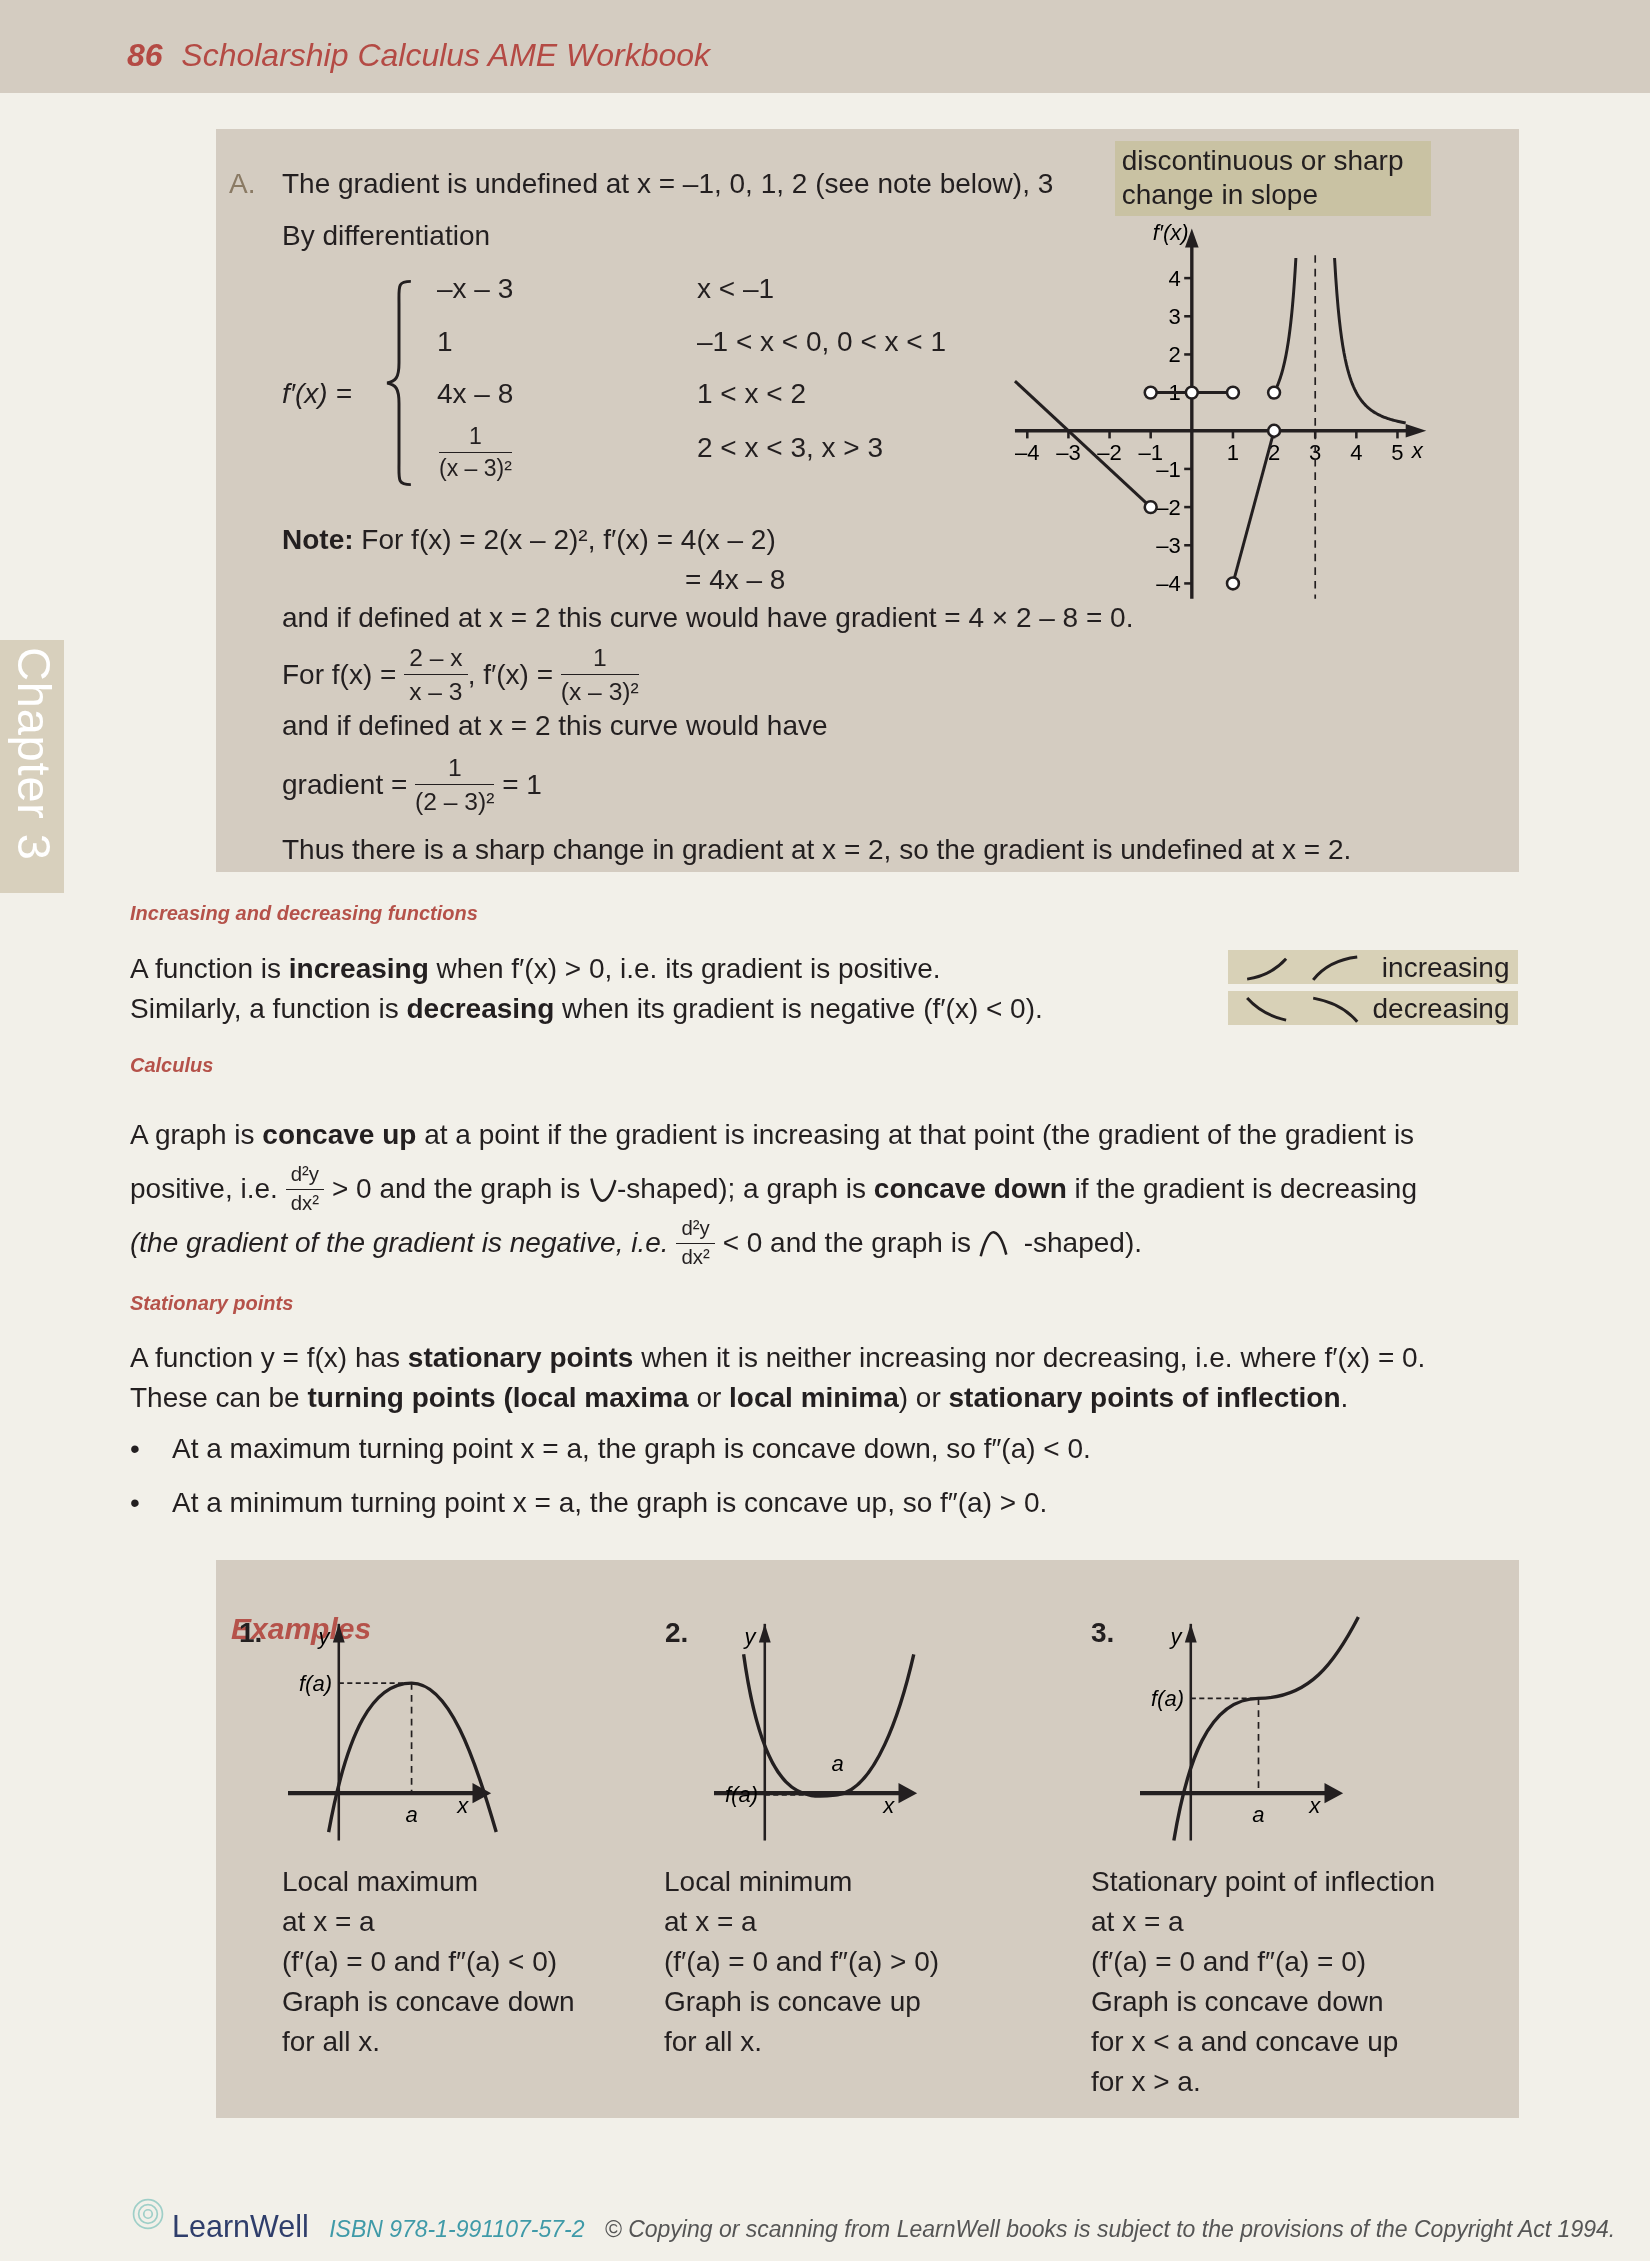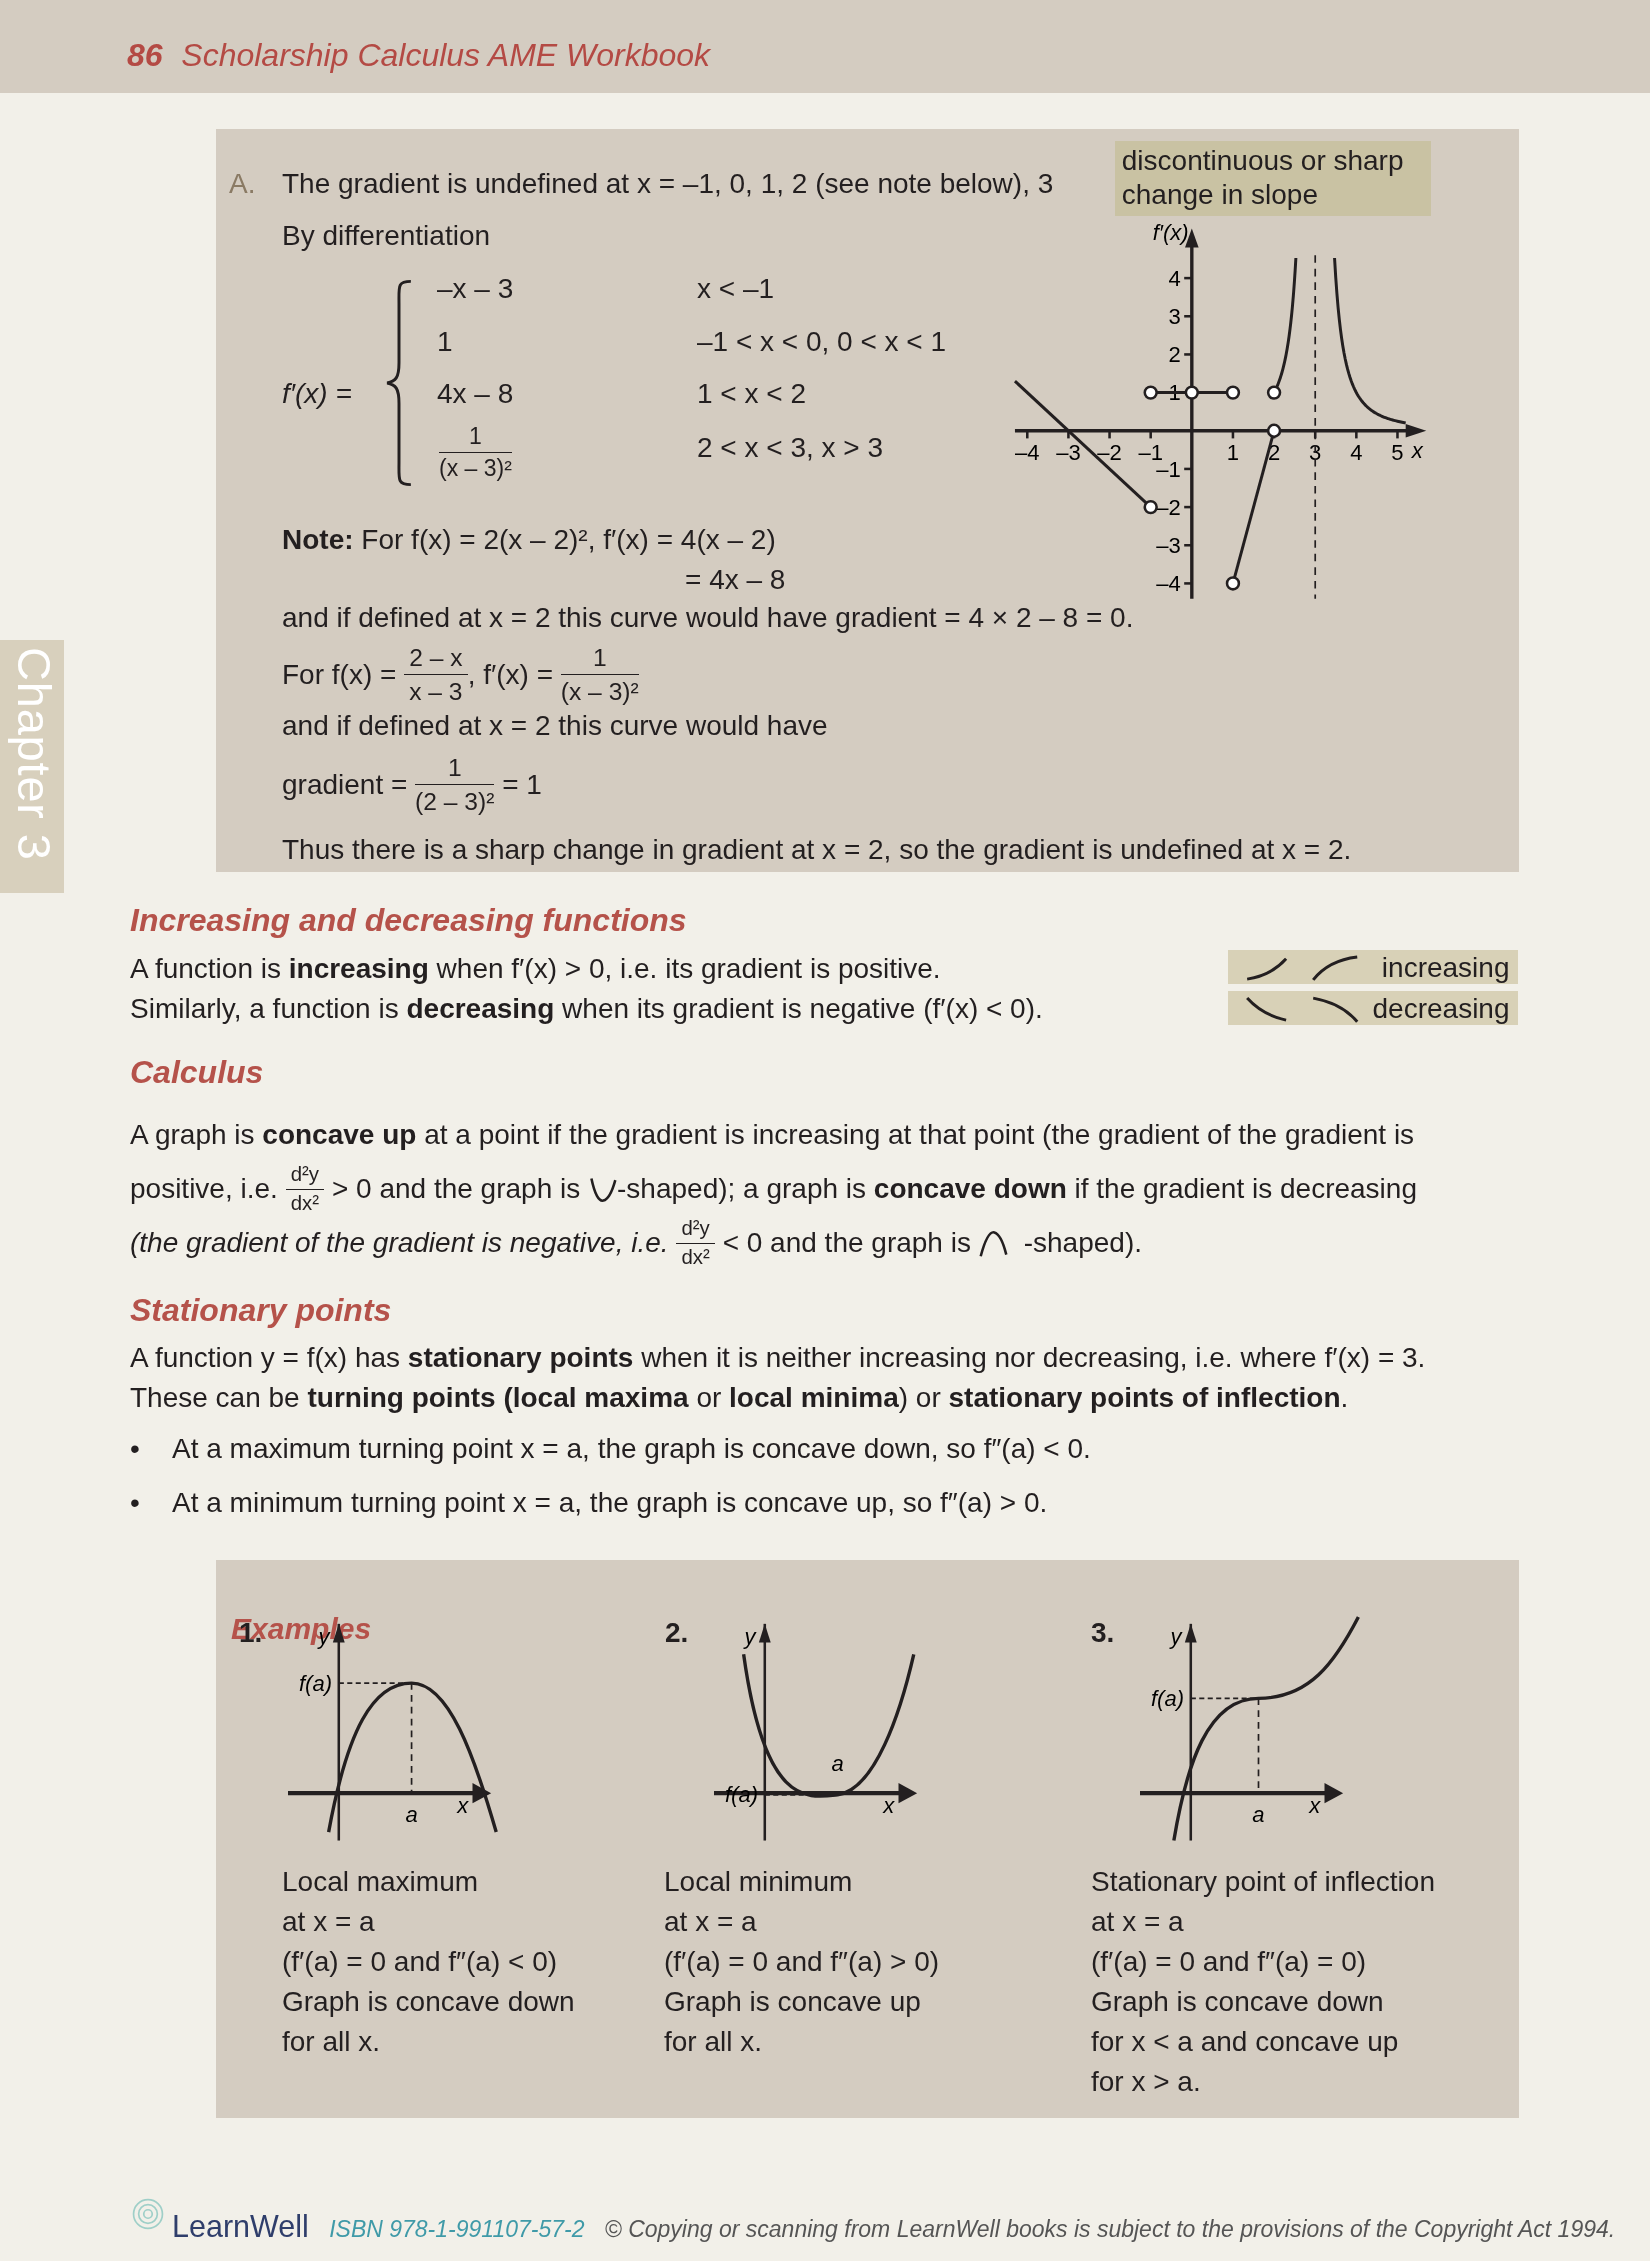--- a/index.html
+++ b/index.html
@@ -9,21 +9,21 @@
   .hdr{left:0;top:0;width:1651px;height:93px;background:#d4ccc1;}
   .hdr-text{left:127px;top:37px;font-size:32px;font-style:italic;color:#b44a44;white-space:nowrap;}
   .hdr-text .pg{font-weight:bold;margin-right:18.7px;}
   .chap{left:0;top:640px;width:64px;height:253px;background:#d8d0bd;}
   .chap span{position:absolute;left:6.8px;top:6.8px;writing-mode:vertical-rl;font-size:47px;color:#fff;letter-spacing:0.8px;}
   .box{background:#d4ccc1;}
   .t{font-size:28px;white-space:nowrap;line-height:1;}
   .frac{display:inline-block;vertical-align:middle;text-align:center;font-size:24.6px;line-height:1.05;}
   .frac .n{display:block;border-bottom:1.7px solid #231f20;padding:0 5.1px 3.4px;}
   .frac .d{display:block;padding-top:3.4px;}
-  .red{color:#b5524a;font-weight:bold;font-style:italic;font-size:32px;white-space:nowrap;}
+  .red{color:#b5524a;font-weight:bold;font-style:italic;font-size:20px;white-space:nowrap;}
   .callout{background:#c9c2a3;font-size:28px;line-height:34px;padding:3.4px 6.8px;}
   .legend-row{background:#d8d1b7;width:290px;height:34px;}
   .legend-row span{position:absolute;right:8.5px;top:1.7px;font-size:28px;}
   .ex-title{font-size:30px;font-weight:bold;font-style:italic;color:#b5524a;margin-top:45px;}
   .num{font-size:28px;font-weight:bold;}
   .col-text{font-size:28px;line-height:40px;white-space:nowrap;}
   .footer{left:131px;top:2209px;font-size:23px;white-space:nowrap;}
   .footer .lw{color:#2f3e6b;font-size:30.5px;margin-left:41px;}
   .footer .isbn{color:#3f9aa8;font-style:italic;margin-left:20.4px;}
   .footer .copy{color:#555;font-style:italic;margin-left:20.4px;}
@@ -169,21 +169,21 @@
 <div class="abs t" style="left:130px;top:1218px;">
   <span style="vertical-align:middle;font-style:italic;">(the gradient of the gradient is negative, i.e.</span>
   <span class="frac" style="font-size:20.4px;"><span class="n">d²y</span><span class="d">dx²</span></span>
   <span style="vertical-align:middle;">&lt; 0 and the graph is</span>
   <svg width="29" height="29" style="vertical-align:middle;" viewBox="0 0 34 34">
       <path d="M2 32 Q10 2 18 4 Q26 6 32 30" stroke="#231f20" stroke-width="3" fill="none"></path>
     </svg><span style="vertical-align:middle;margin-left:16px;">-shaped).</span>
 </div>
 
 <div class="abs red" style="left:130px;top:1292px;">Stationary points</div>
-<div class="abs t" style="left:130px;top:1344px;"><span>A function y = f(x) has </span><b>stationary points</b><span> when it is neither increasing nor decreasing, i.e. where f′(x) = 3.</span></div>
+<div class="abs t" style="left:130px;top:1344px;"><span>A function y = f(x) has </span><b>stationary points</b><span> when it is neither increasing nor decreasing, i.e. where f′(x) = 0.</span></div>
 <div class="abs t" style="left:130px;top:1384px;"><span>These can be </span><b>turning points (local maxima</b><span> or </span><b>local minima</b><span>) or </span><b>stationary points of inflection</b><span>.</span></div>
 <div class="abs t" style="left:130px;top:1435px;"><span style="display:inline-block;width:42px;">•</span><span>At a maximum turning point x = a, the graph is concave down, so f″(a) &lt; 0.</span></div>
 <div class="abs t" style="left:130px;top:1489px;"><span style="display:inline-block;width:42px;">•</span><span>At a minimum turning point x = a, the graph is concave up, so f″(a) &gt; 0.</span></div>
 
 <div class="abs box" style="left:216px;top:1560px;width:1303px;height:558px;"></div>
 <div class="abs ex-title" style="left:231px;top:1567px;">Examples</div>
 
 <div class="abs num" style="left:239px;top:1617px;">1.</div>
 <div class="abs num" style="left:665px;top:1617px;">2.</div>
 <div class="abs num" style="left:1091px;top:1617px;">3.</div>

